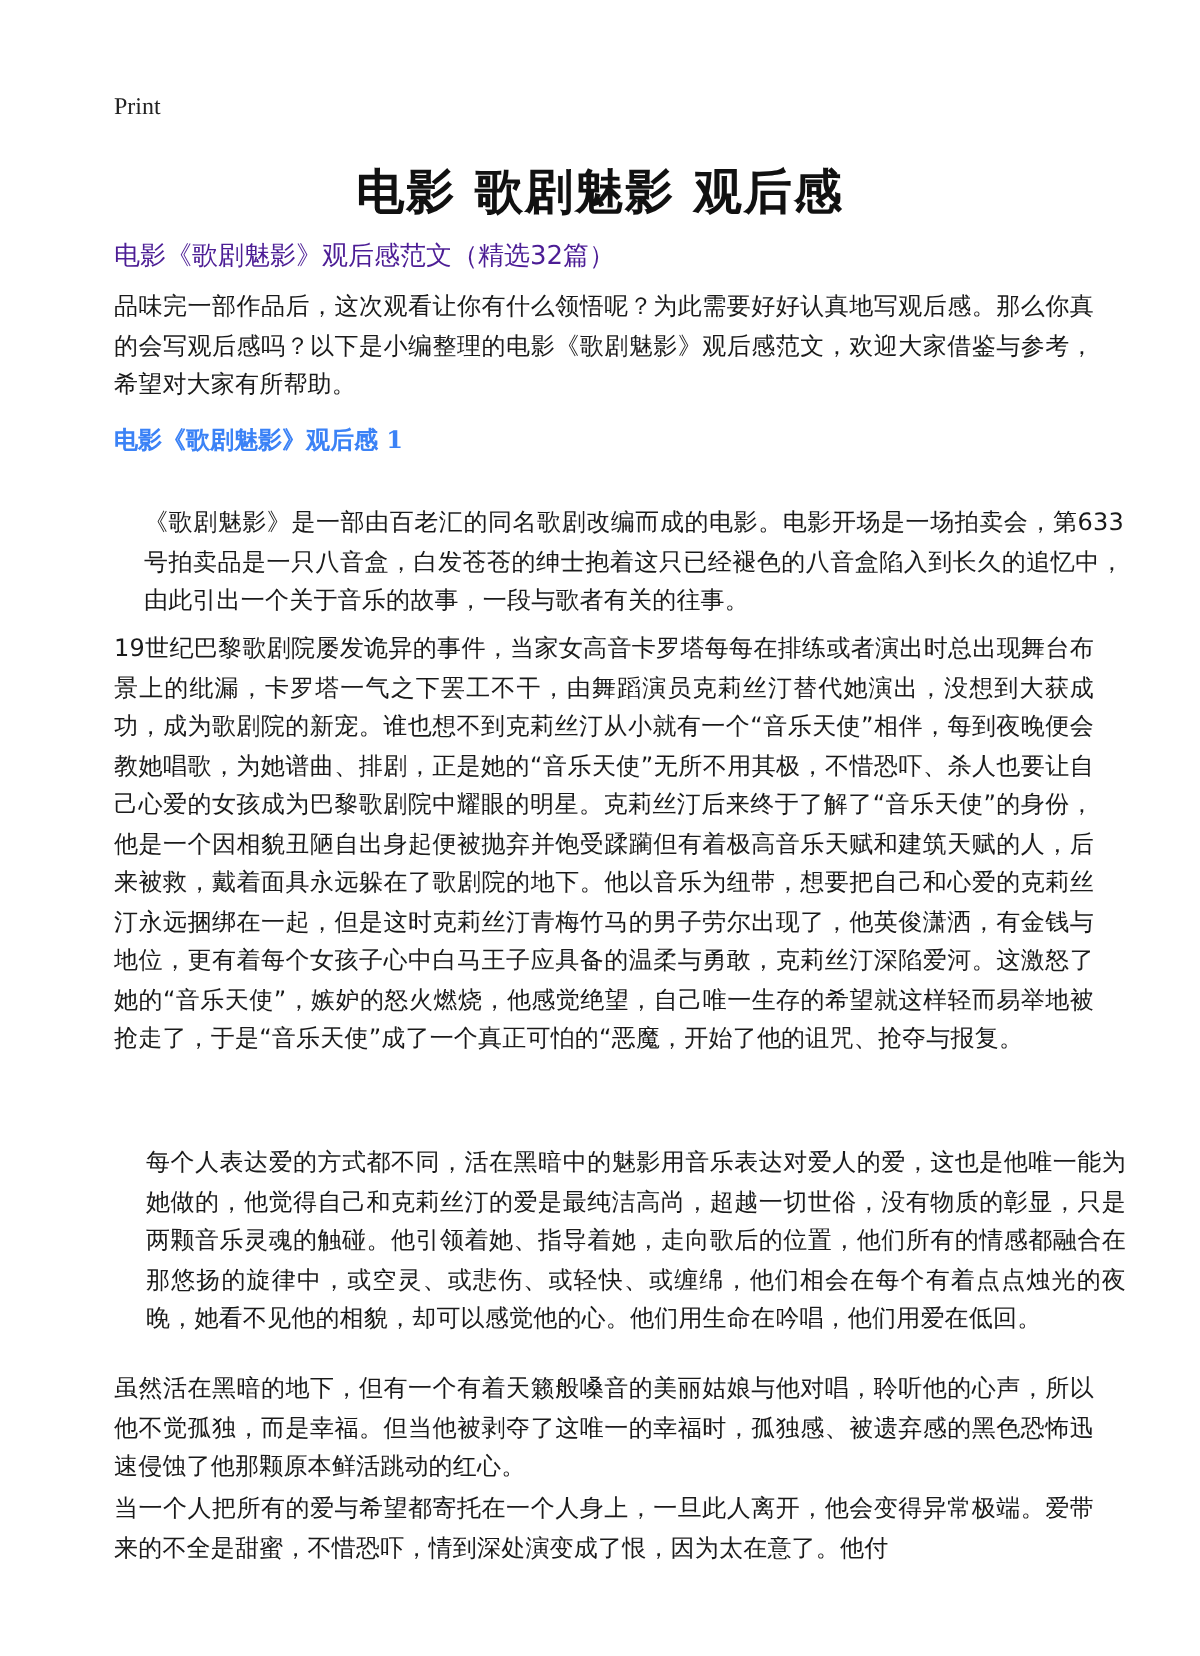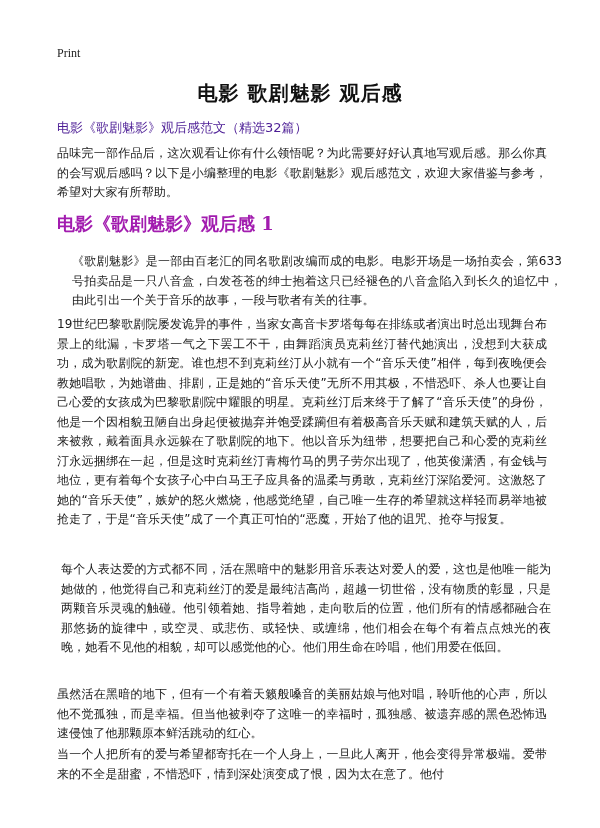--- a/index.html
+++ b/index.html
@@ -1,34 +1,34 @@
 <!DOCTYPE html>
 <html><head>
 <meta charset="utf-8">
 <style>
   html, body { margin: 0; padding: 0; background: #ffffff; }
   body { width: 600px; height: 828px; overflow: hidden; position: relative;
          font-family: "DejaVu Sans", sans-serif; color: #111; }
   .page { position: absolute; left: 57px; top: 0; width: 490px; }
   .print-label { position: absolute; top: 46px; left: 0; font-family: Liberation Serif, serif; font-size: 12px; color: #222; }
   .doc-title { position: absolute; top: 80px; left: -57px; width: 600px; text-align: center;
-               font-size: 20px; font-weight: bold; letter-spacing: 1px; color: #111; }
+               font-size: 24px; font-weight: bold; letter-spacing: 1px; color: #111; }
   .subtitle { position: absolute; top: 119px; left: 0; font-size: 13px; color: #4c1d95; white-space: nowrap; }
   .para { position: absolute; left: 0; width: 490px; font-size: 12px; line-height: 19.5px;
           color: #1a1a1a; text-align: justify; letter-spacing: 0.1px; }
   .section-heading { position: absolute; left: 0; top: 212px; font-family: "DejaVu Serif", serif;
-                     font-size: 18px; font-weight: bold; color: #a21caf; }
+                     font-size: 12px; font-weight: bold; color: #3b82f6; }
 </style>
 </head>
 <body>
 
 <div class="page">
   <div class="print-label">Print</div>
   <h1 class="doc-title" style="margin:0">电影 歌剧魅影 观后感</h1>
   <div class="subtitle">电影《歌剧魅影》观后感范文（精选32篇）</div>
   <p class="para" style="top:144px;margin:0">品味完一部作品后，这次观看让你有什么领悟呢？为此需要好好认真地写观后感。那么你真的会写观后感吗？以下是小编整理的电影《歌剧魅影》观后感范文，欢迎大家借鉴与参考，希望对大家有所帮助。</p>
   <h2 class="section-heading" style="margin:0">电影《歌剧魅影》观后感 1</h2>
   <p class="para" style="top:237px;margin:15px">《歌剧魅影》是一部由百老汇的同名歌剧改编而成的电影。电影开场是一场拍卖会，第633号拍卖品是一只八音盒，白发苍苍的绅士抱着这只已经褪色的八音盒陷入到长久的追忆中，由此引出一个关于音乐的故事，一段与歌者有关的往事。</p>
   <p class="para" style="top:315px;margin:0">19世纪巴黎歌剧院屡发诡异的事件，当家女高音卡罗塔每每在排练或者演出时总出现舞台布景上的纰漏，卡罗塔一气之下罢工不干，由舞蹈演员克莉丝汀替代她演出，没想到大获成功，成为歌剧院的新宠。谁也想不到克莉丝汀从小就有一个“音乐天使”相伴，每到夜晚便会教她唱歌，为她谱曲、排剧，正是她的“音乐天使”无所不用其极，不惜恐吓、杀人也要让自己心爱的女孩成为巴黎歌剧院中耀眼的明星。克莉丝汀后来终于了解了“音乐天使”的身份，他是一个因相貌丑陋自出身起便被抛弃并饱受蹂躏但有着极高音乐天赋和建筑天赋的人，后来被救，戴着面具永远躲在了歌剧院的地下。他以音乐为纽带，想要把自己和心爱的克莉丝汀永远捆绑在一起，但是这时克莉丝汀青梅竹马的男子劳尔出现了，他英俊潇洒，有金钱与地位，更有着每个女孩子心中白马王子应具备的温柔与勇敢，克莉丝汀深陷爱河。这激怒了她的“音乐天使”，嫉妒的怒火燃烧，他感觉绝望，自己唯一生存的希望就这样轻而易举地被抢走了，于是“音乐天使”成了一个真正可怕的“恶魔，开始了他的诅咒、抢夺与报复。</p>
-  <p class="para" style="top:556px;margin:4px">每个人表达爱的方式都不同，活在黑暗中的魅影用音乐表达对爱人的爱，这也是他唯一能为她做的，他觉得自己和克莉丝汀的爱是最纯洁高尚，超越一切世俗，没有物质的彰显，只是两颗音乐灵魂的触碰。他引领着她、指导着她，走向歌后的位置，他们所有的情感都融合在那悠扬的旋律中，或空灵、或悲伤、或轻快、或缠绵，他们相会在每个有着点点烛光的夜晚，她看不见他的相貌，却可以感觉他的心。他们用生命在吟唱，他们用爱在低回。</p>
+  <p class="para" style="top:556px;margin:16px">每个人表达爱的方式都不同，活在黑暗中的魅影用音乐表达对爱人的爱，这也是他唯一能为她做的，他觉得自己和克莉丝汀的爱是最纯洁高尚，超越一切世俗，没有物质的彰显，只是两颗音乐灵魂的触碰。他引领着她、指导着她，走向歌后的位置，他们所有的情感都融合在那悠扬的旋律中，或空灵、或悲伤、或轻快、或缠绵，他们相会在每个有着点点烛光的夜晚，她看不见他的相貌，却可以感觉他的心。他们用生命在吟唱，他们用爱在低回。</p>
   <p class="para" style="top:685px;margin:0">虽然活在黑暗的地下，但有一个有着天籁般嗓音的美丽姑娘与他对唱，聆听他的心声，所以他不觉孤独，而是幸福。但当他被剥夺了这唯一的幸福时，孤独感、被遗弃感的黑色恐怖迅速侵蚀了他那颗原本鲜活跳动的红心。</p>
   <p class="para" style="top:745px;margin:0">当一个人把所有的爱与希望都寄托在一个人身上，一旦此人离开，他会变得异常极端。爱带来的不全是甜蜜，不惜恐吓，情到深处演变成了恨，因为太在意了。他付</p>
 </div>
 
 </body></html>

